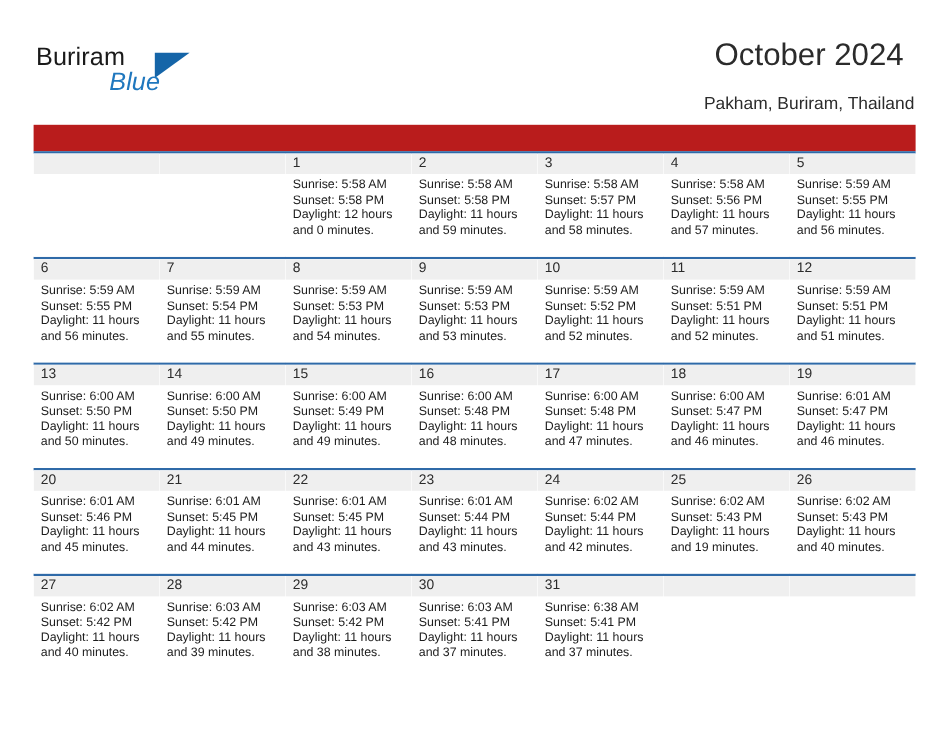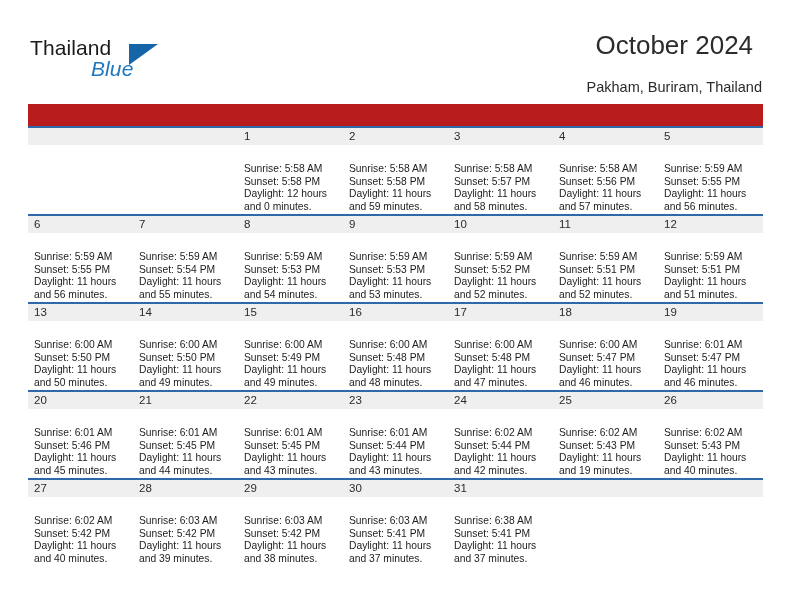--- a/index.html
+++ b/index.html
@@ -135,38 +135,38 @@
     height: 17px;
     background: #efefef;
     box-sizing: border-box;
     padding: 1px 0 0 6px;
     font-size: 11.5px;
     color: #2b2b2b;
     line-height: 15px;
   }
 
   .day-info {
-    padding: 18px 5px 0 6px;
+    padding: 4px 5px 0 6px;
     font-size: 10.3px;
     line-height: 12.6px;
     color: #1c1c1c;
   }
   .day-info div {
     white-space: nowrap;
   }
 </style>
 </head>
 <body>
 
 <div class="page">
 
   <div class="header">
 
     <div class="logo">
-      <span class="logo-general">Thailand</span>
+      <span class="logo-general">Buriram</span>
       <span class="logo-triangle"></span>
       <span class="logo-blue">Blue</span>
     </div>
 
     <div class="title-block">
       <div class="cal-title">October 2024</div>
       <div class="cal-subtitle">Pakham, Buriram, Thailand</div>
     </div>
 
   </div>

